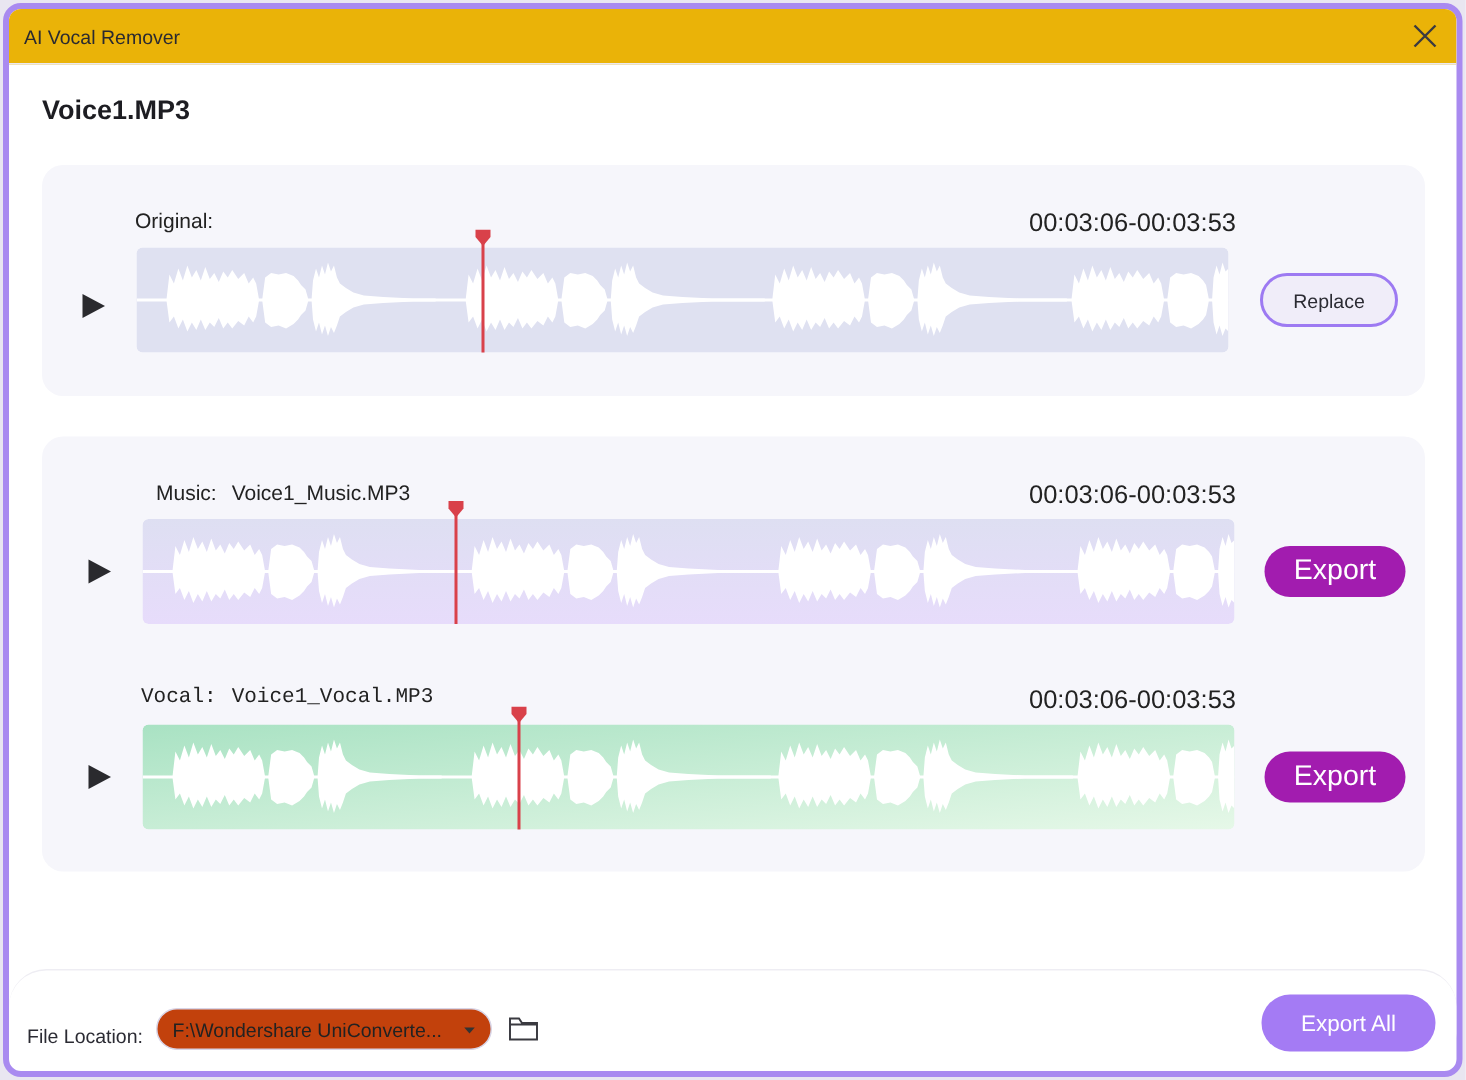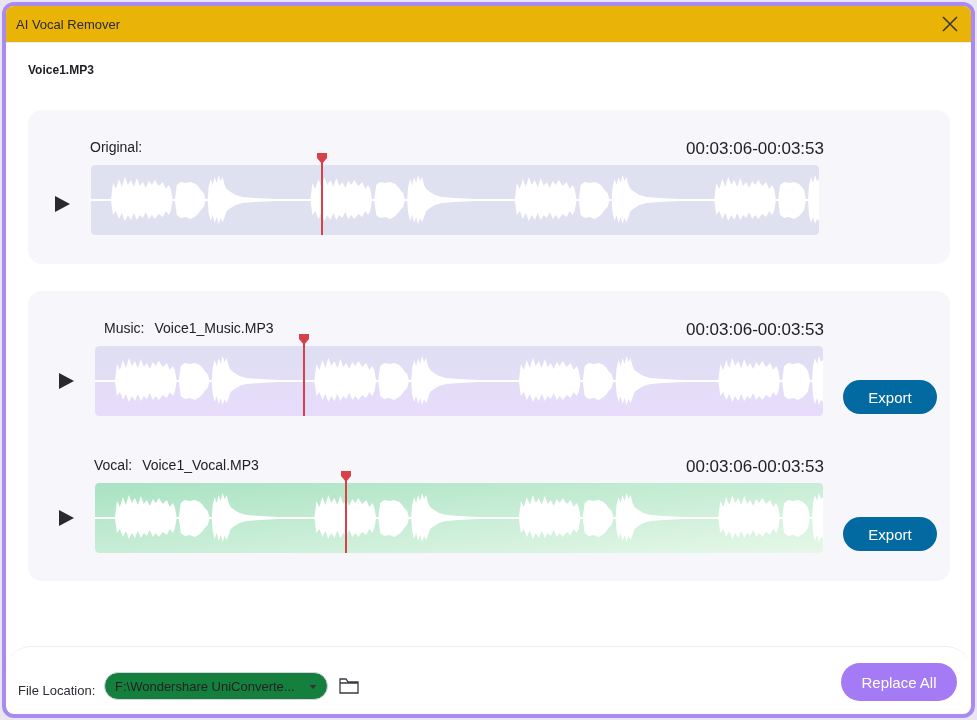--- a/index.html
+++ b/index.html
@@ -13,21 +13,21 @@
   .titlebar {
     position: absolute; left: 0; top: 0; right: 0; height: 37px;
     background: #eab308; border-bottom: 1px solid #ebe9f2;
   }
   .title-text { position: absolute; left: 10px; top: 11px; font-size: 13px; color: #2a2a30; }
   .close-btn {
     position: absolute; right: 10px; top: 7px; width: 22px; height: 22px; cursor: pointer;
   }
   .close-btn svg { width: 22px; height: 22px; }
 
-  .file-title { position: absolute; left: 22px; top: 57px; font-size: 12px; font-weight: bold; color: #1d1d22; }
+  .file-title { position: absolute; left: 22px; top: 57px; font-size: 18px; font-weight: bold; color: #1d1d22; }
 
   .card {
     position: absolute; left: 22px; width: 922px; background: #f6f6fb; border-radius: 14px;
   }
   .card.original { top: 104px; height: 154px; }
   .card.split { top: 285px; height: 290px; }
 
   .track { position: absolute; left: 0; right: 0; height: 120px; }
   .track-label { position: absolute; top: 29px; font-size: 14px; color: #222; white-space: nowrap; }
   .track-label .fname { margin-left: 10px; }
@@ -44,31 +44,31 @@
   .playhead .line { position: absolute; left: 5px; top: 6px; width: 2px; height: 76px; background: #d9414a; }
   .playhead .knob { position: absolute; left: 0; top: 0; width: 12px; height: 12px; }
 
   .btn-outline {
     position: absolute; width: 92px; height: 36px; border-radius: 18px;
     border: 2px solid #9d7af2; background: #f0edf9; color: #2b2b33; font-size: 13px;
     display: flex; align-items: center; justify-content: center; cursor: pointer;
   }
   .btn-solid {
     position: absolute; width: 94px; height: 34px; border-radius: 17px;
-    background: #0369a1; color: #ffffff; font-size: 15px;
-    display: flex; align-items: center; justify-content: center; cursor: pointer; margin-top: 16px;
+    background: #a21caf; color: #ffffff; font-size: 19px;
+    display: flex; align-items: center; justify-content: center; cursor: pointer;
   }
 
   .footer {
     position: absolute; left: 0; right: 0; top: 640px; bottom: 0; border-top: 1px solid #eeedf3; background: #ffffff; border-radius: 25px;
   }
   .loc-label { position: absolute; left: 12px; top: 36px; font-size: 13px; color: #2b2b33; }
   .loc-select {
     position: absolute; left: 98px; top: 25px; width: 224px; height: 28px;
-    border: 1px solid #d8d4e6; border-radius: 14px; background: #15803d; cursor: pointer;
+    border: 1px solid #d8d4e6; border-radius: 14px; background: #c2410c; cursor: pointer;
   }
   .loc-select .val { position: absolute; left: 10px; top: 6px; font-size: 13px; color: #222; white-space: nowrap; }
   .loc-select .chev { position: absolute; right: 9px; top: 9px; width: 10px; height: 10px; }
   .folder-btn { position: absolute; left: 332px; top: 29px; width: 22px; height: 20px; cursor: pointer; }
   .export-all {
     position: absolute; right: 14px; top: 16px; width: 116px; height: 38px; border-radius: 19px;
     background: #a47bf4; color: #fff; font-size: 15px; display: flex; align-items: center; justify-content: center; cursor: pointer;
   }
 </style>
 </head>
@@ -138,20 +138,21 @@
           <rect x="0" y="0" width="728" height="70" rx="4" fill="#dfe1f1"></rect>
           <use href="#waveShape" x="0" y="0" width="728" height="70"></use>
         </svg>
         <div class="playhead" style="left:225px;">
           <svg class="knob" viewBox="0 0 12 12">
               <path d="M1 0 L11 0 L11 5 L6 11 L1 5 Z" fill="#d9414a"></path>
             </svg>
           <div class="line"></div>
         </div>
       </div>
+      <div class="btn-outline" style="left:812px; top:72px;">Replace</div>
     </div>
   </div>
 
   <div class="card split">
 
     <div class="track" style="top:0;">
       <span class="track-label" style="left:64px;margin-left:12px;">
         <span>Music:</span><span class="fname">Voice1_Music.MP3</span>
       </span>
       <span class="track-time">00:03:06-00:03:53</span>
@@ -169,21 +170,21 @@
           <svg class="knob" viewBox="0 0 12 12">
               <path d="M1 0 L11 0 L11 5 L6 11 L1 5 Z" fill="#d9414a"></path>
             </svg>
           <div class="line"></div>
         </div>
       </div>
       <div class="btn-solid" style="left:815px; top:73px;">Export</div>
     </div>
 
     <div class="track" style="top:137px;">
-      <span class="track-label" style="left:66px;">
+      <span class="track-label" style="left:66px;font-family:Liberation Mono, monospace;">
         <span>Vocal:</span><span class="fname">Voice1_Vocal.MP3</span>
       </span>
       <span class="track-time">00:03:06-00:03:53</span>
       <div class="play-btn" style="left:28px; top:80px;">
         <svg viewBox="0 0 20 20">
             <path d="M3 2 L18 10 L3 18 Z" fill="#2a2a2e"></path>
           </svg>
       </div>
       <div class="wave" style="left:67px; top:55px; width:728px;">
         <svg class="bg" viewBox="0 0 728 70" preserveAspectRatio="none">
@@ -207,16 +208,16 @@
       <span class="val">F:\Wondershare UniConverte...</span>
       <svg class="chev" viewBox="0 0 10 10">
           <path d="M1.5 3 L5 7 L8.5 3 Z" fill="#333"></path>
         </svg>
     </div>
     <div class="folder-btn">
       <svg viewBox="0 0 22 20" width="22" height="20">
         <path d="M2 4 L2 17 L20 17 L20 6 L10 6 L8 3 L2 3 Z M2 7 L20 7" stroke="#3a3a40" stroke-width="1.3" fill="none"></path>
       </svg>
     </div>
-    <div class="export-all">Replace All</div>
+    <div class="export-all">Export All</div>
   </div>
 
 </div>
 
 </body></html>

